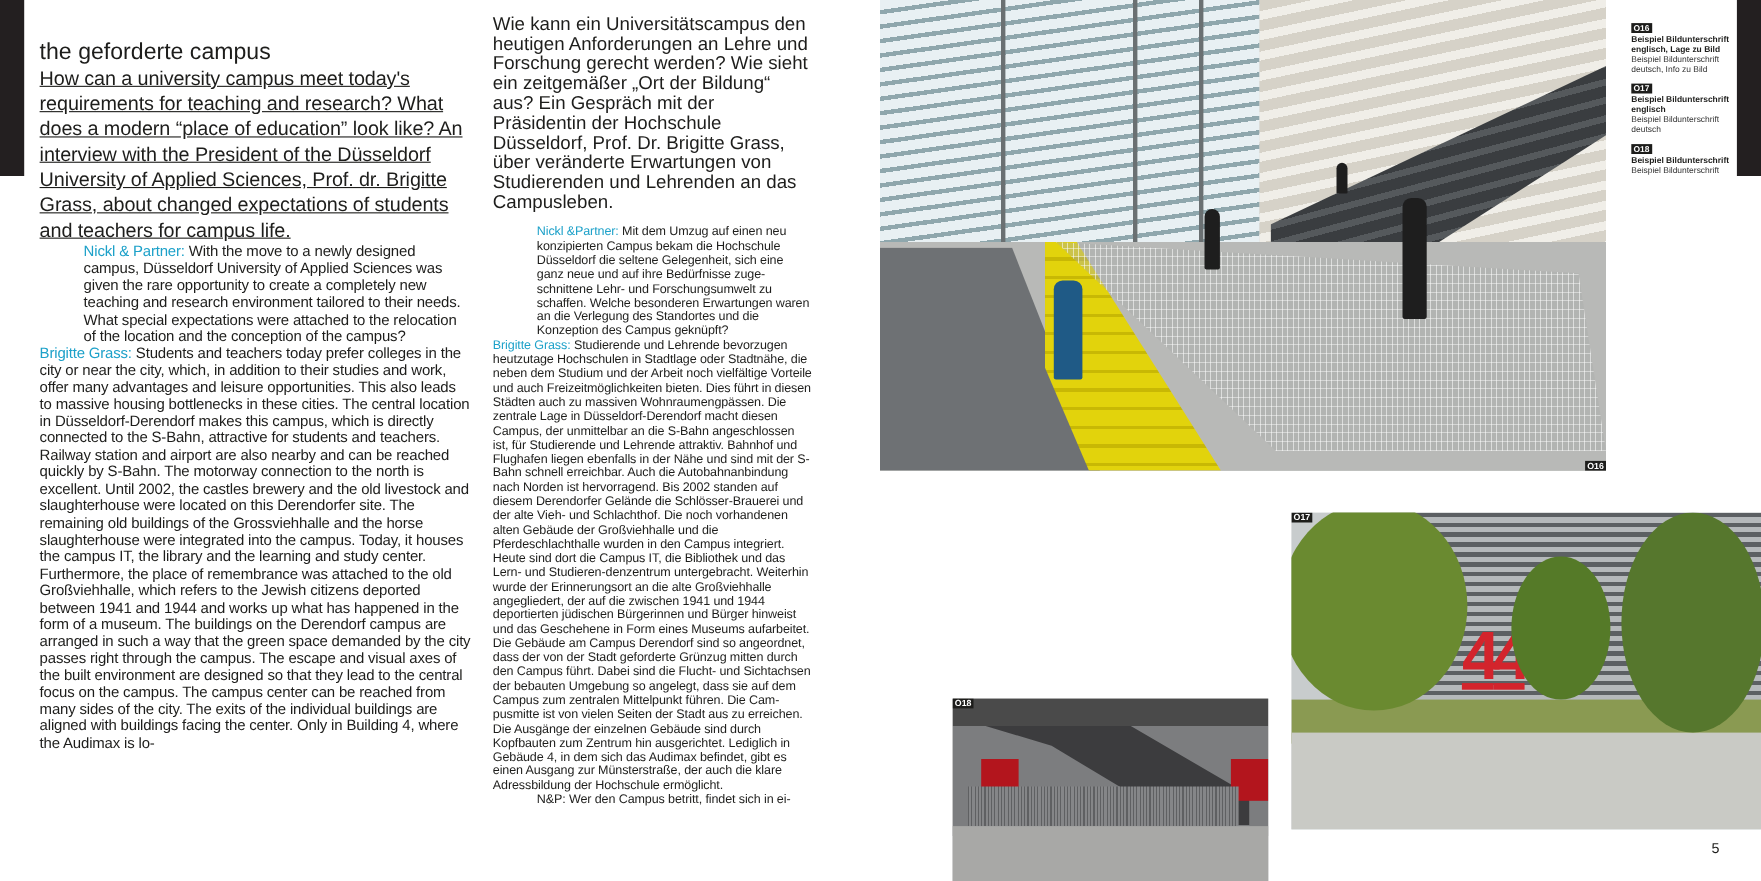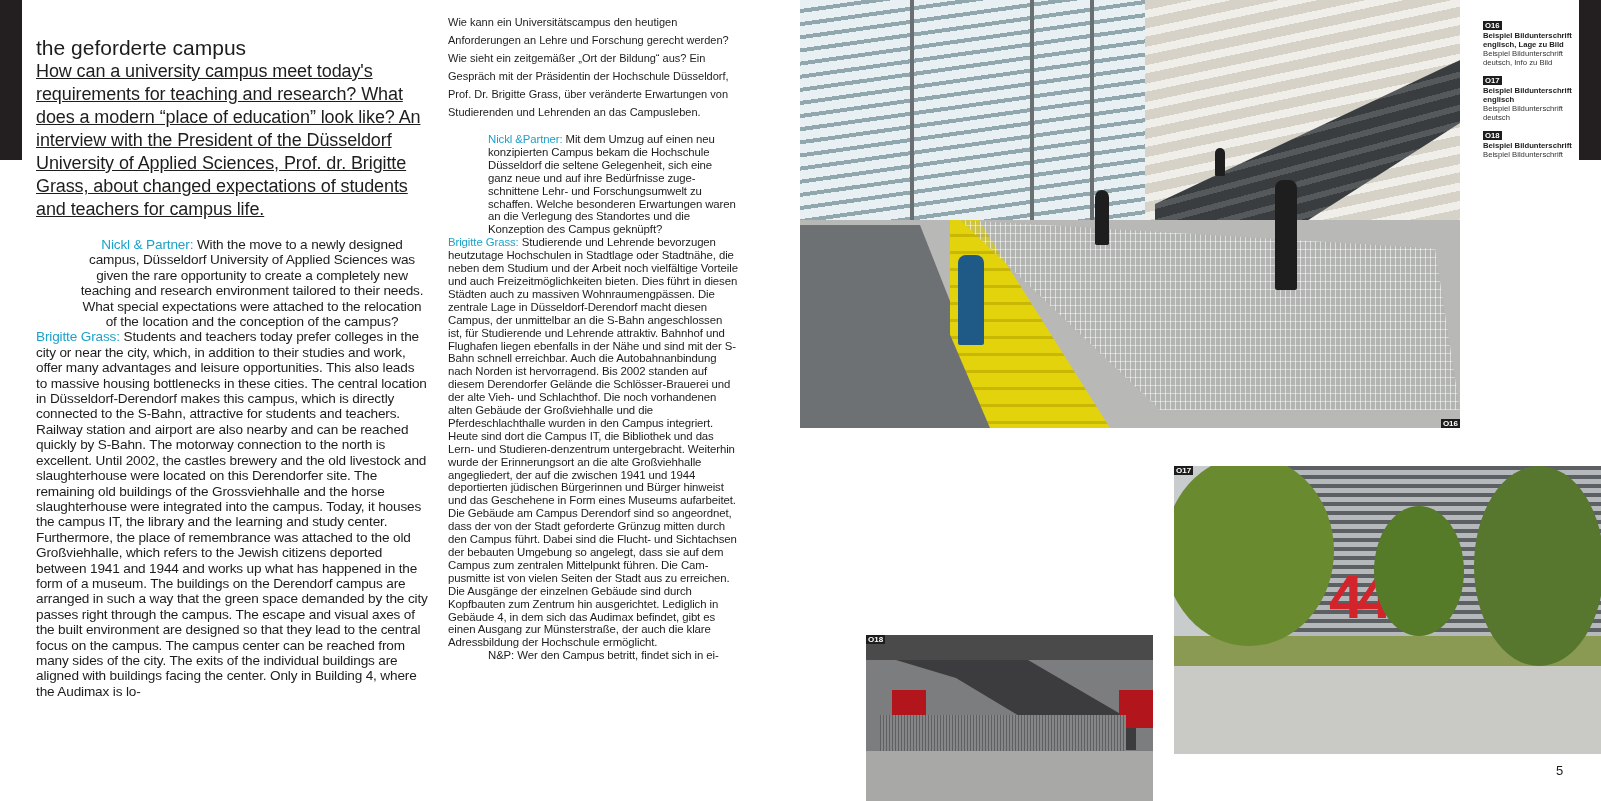--- a/index.html
+++ b/index.html
@@ -11,27 +11,27 @@
   .bar { position: absolute; background: #231f20; }
   #bar-left { left: 0; top: 0; width: 22px; height: 160px; }
   #bar-right { left: 1579px; top: 0; width: 22px; height: 160px; }
 
   
   #en-col { position: absolute; left: 36px; top: 12px; width: 392px; }
   .en-title { font-size: 21px; line-height: 24px; font-weight: 500; margin: 0; }
   .en-title .indent { padding-left: 48px; }
   .en-lead { font-size: 18px; line-height: 23px; margin: 0; letter-spacing: -0.1px; text-decoration: underline; }
   .en-body { font-size: 13.6px; line-height: 15.4px; margin: 0; letter-spacing: -0.15px; }
-  .en-q { padding-left: 40px; margin-top: 16px; text-align: center; }
+  .en-q { padding-left: 40px; margin-top: 0; }
   .speaker { color: #1da1c9; }
 
   
   #de-col { position: absolute; left: 448px; top: 13px; width: 290px; }
   .de-title { font-size: 16px; line-height: 18px; font-weight: bold; margin: 0; }
-  .de-lead { font-size: 11px; line-height: 18px; margin: 0; }
+  .de-lead { font-size: 17px; line-height: 18px; margin: 0; }
   .de-body { font-size: 11.4px; line-height: 12.9px; margin: 0; letter-spacing: -0.1px; }
   .de-q { padding-left: 40px; margin-top: 12px; }
   .de-np { padding-left: 40px; }
 
   
   .photo { position: absolute; overflow: hidden; }
   .photo-label {
     position: absolute; background: #1d1d1b; color: #fff;
     font-size: 8px; line-height: 9px; padding: 0 2px; font-weight: bold;
   }
@@ -84,21 +84,21 @@
   #photo-017 { left: 1174px; top: 466px; width: 427px; height: 288px; background: #c8cccd; }
   #photo-017 .building {
     position: absolute; left: 90px; top: 0; width: 337px; height: 180px;
     background: repeating-linear-gradient(180deg, #5c6063 0 4px, #b5b9bb 4px 9px);
   }
   #photo-017 .tree { position: absolute; border-radius: 50%; background: #5d7d2b; }
   #photo-017 .lawn { position: absolute; left: 0; top: 170px; width: 427px; height: 40px; background: #8a9a52; }
   #photo-017 .plaza { position: absolute; left: 0; top: 200px; width: 427px; height: 88px; background: #c9cac5; }
   #photo-017 .sign44 {
     position: absolute; left: 155px; top: 100px; font-size: 62px; font-weight: bold;
-    color: #d3242c; letter-spacing: -6px; line-height: 62px;
+    color: #d3242c; letter-spacing: -6px; line-height: 62px; text-decoration: underline;
   }
 
   #photo-018 { left: 866px; top: 635px; width: 287px; height: 166px; background: #9c9c9c; }
   #photo-018 .ceiling { position: absolute; left: 0; top: 0; width: 287px; height: 25px; background: #4a4a4a; }
   #photo-018 .wall { position: absolute; left: 0; top: 25px; width: 287px; height: 100px; background: #7c7d7f; }
   #photo-018 .stair {
     position: absolute; left: 30px; top: 25px; width: 240px; height: 90px; background: #3c3c3e;
     clip-path: polygon(0 0, 55% 0, 100% 70%, 100% 100%, 75% 100%, 25% 20%);
   }
   #photo-018 .door { position: absolute; width: 34px; height: 38px; background: #b3151d; top: 55px; }

